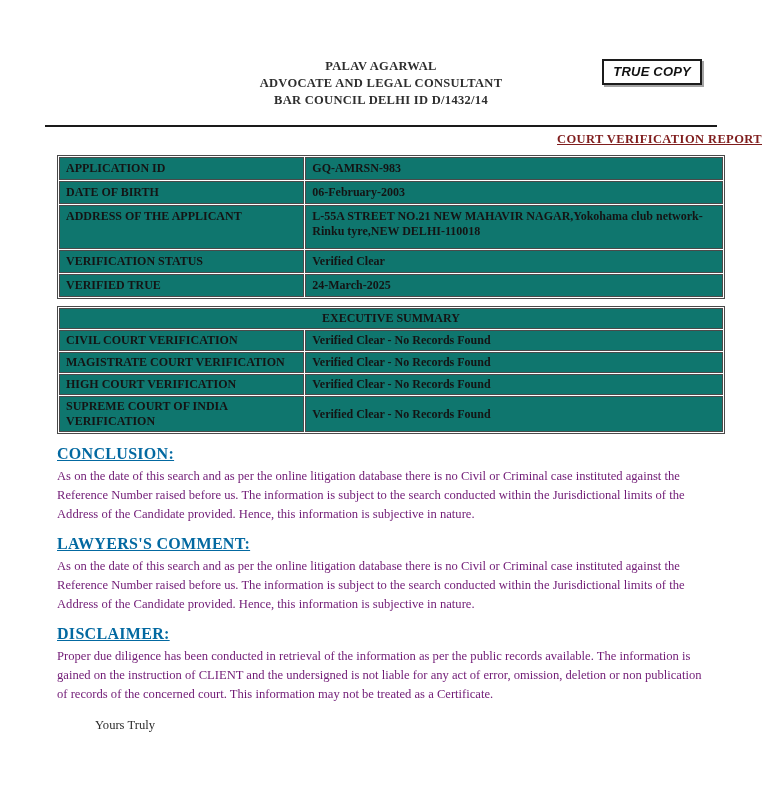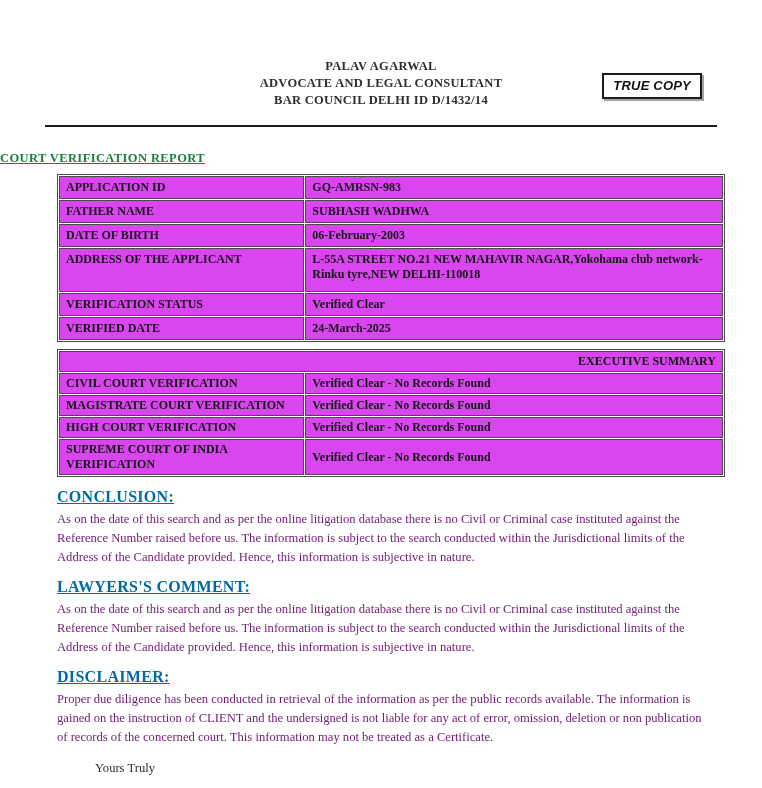--- a/index.html
+++ b/index.html
@@ -12,53 +12,53 @@
   }
   .page { position: relative; width: 762px; height: 788px; background: #fff; }
 
   
   .letterhead { padding-top: 58px; text-align: center; }
   .letterhead div {
     font-weight: bold; font-size: 12.5px; line-height: 17px;
     color: #2e2e2e; letter-spacing: 0.3px;
   }
   .stamp {
-    position: absolute; top: 73px; right: 60px;
+    position: absolute; top: 59px; right: 60px;
     border: 2px solid #1c1c1c;
     box-shadow: 2px 2px 0 rgba(90,90,90,0.55);
     padding: 3px 9px 4px 9px;
     font-family: "Liberation Sans", sans-serif;
     font-style: italic; font-weight: bold; font-size: 13px;
     color: #111; background: #fff; letter-spacing: 0.2px;
   }
 
   .rule { height: 2px; background: #1a1a1a; margin: 16px 45px 0 45px; }
 
   .report-title {
-    margin-top: 24px; text-align: left;
+    margin-top: 5px; text-align: right;
     font-weight: bold; font-size: 12.5px;
-    text-decoration: underline; color: #15803d; letter-spacing: 0.4px;
+    text-decoration: underline; color: #7f1d1d; letter-spacing: 0.4px;
   }
 
   
   table.grid {
     margin: 8px 0 0 57px; width: 668px;
     border-collapse: separate; border-spacing: 1px;
     border: 1px solid #4a4a4a; background: #fff;
   }
   table.grid td, table.grid th {
     border: 1px solid #4a4a4a;
     font-size: 12px; font-weight: bold; color: #141414;
-    padding: 3px 6px; background: #d946ef;
+    padding: 3px 6px; background: #0f766e;
   }
   table.grid td.lbl { width: 37%; }
   table.grid td.val { width: 63%; margin-left: 11px; }
   tr.tall td { height: 44px; vertical-align: top; padding-top: 3px; }
   table.summary { margin-top: 7px; }
-  table.summary th { text-align: right; font-size: 12px; padding: 2px 6px; }
+  table.summary th { text-align: center; font-size: 12px; padding: 2px 6px; }
   table.summary td { padding: 2px 6px; height: 18px; }
   table.summary td.cval { text-align: left; }
 
   
   .section { margin: 11px 57px 0 57px; width: 652px; }
   .section h3 {
     font-size: 16px; font-weight: bold; color: #0369a1;
     text-decoration: underline; letter-spacing: 0.3px; margin-bottom: 4px;
   }
   .section p { font-size: 12.6px; line-height: 19px; color: #701a75; }
@@ -82,37 +82,33 @@
 
   <div class="report-title">COURT VERIFICATION REPORT</div>
 
   <table class="grid">
     <tbody>
         <tr>
       <td class="lbl">APPLICATION ID</td>
       <td class="val">GQ-AMRSN-983</td>
     </tr>
     <tr>
-      <td class="lbl">FATHER NAME</td>
-      <td class="val">SUBHASH WADHWA</td>
-    </tr>
-    <tr>
       <td class="lbl">DATE OF BIRTH</td>
       <td class="val">06-February-2003</td>
     </tr>
     <tr class="tall">
       <td class="lbl">ADDRESS OF THE APPLICANT</td>
       <td class="val">L-55A STREET NO.21 NEW MAHAVIR NAGAR,Yokohama club network-Rinku tyre,NEW DELHI-110018</td>
     </tr>
     <tr>
       <td class="lbl">VERIFICATION STATUS</td>
       <td class="val">Verified Clear</td>
     </tr>
     <tr>
-      <td class="lbl">VERIFIED DATE</td>
+      <td class="lbl">VERIFIED TRUE</td>
       <td class="val">24-March-2025</td>
     </tr>
   </tbody>
     </table>
 
   <table class="grid summary">
     <tbody>
         <tr>
       <th colspan="2">EXECUTIVE SUMMARY</th>
     </tr>

